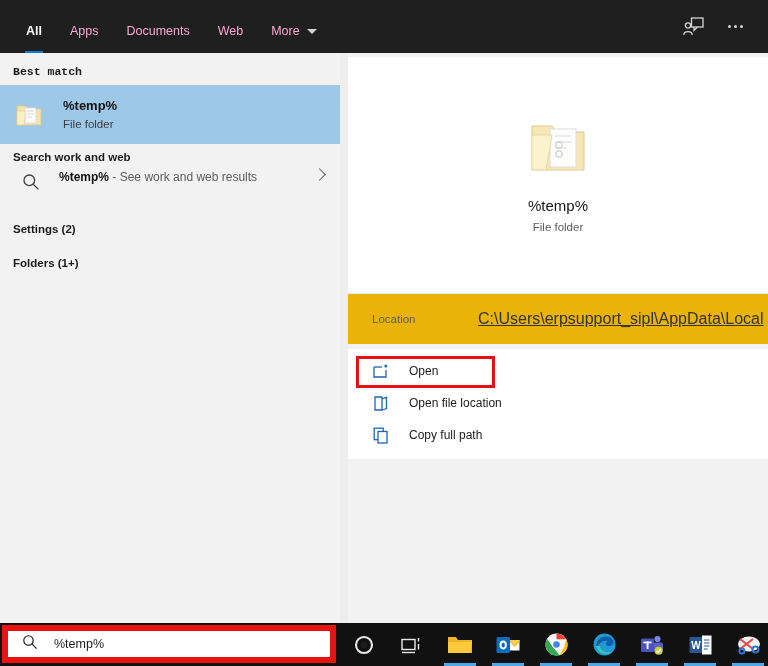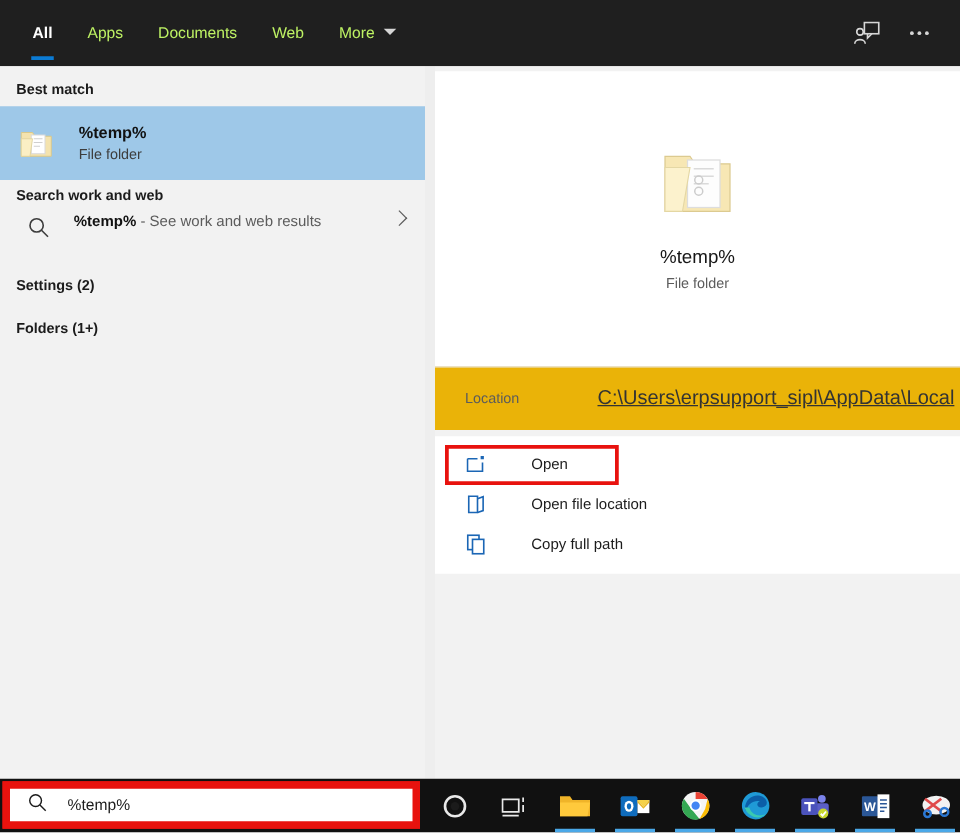--- a/index.html
+++ b/index.html
@@ -29,32 +29,32 @@
     position: absolute;
     left: 0; top: 0;
     width: 768px;
     height: 53px;
     background: #1f1f1f;
     display: flex;
     align-items: flex-start;
   }
   #tab-strip {
     display: flex;
-    align-items: flex-start;
+    align-items: center;
     height: 53px;
     padding-left: 12px;
   }
   .tab {
     position: relative;
     height: 33px;
     display: flex;
     align-items: center;
     padding: 0 14px;
     margin-top: 9px;
-    color: #bef264;
+    color: #f9a8d4;
     font-size: 12.5px;
     cursor: default;
     white-space: nowrap;
   }
   .tab.active { color: #ffffff; font-weight: bold; }
   .tab.active .tab-underline {
     position: absolute;
     left: 13px; right: 13px;
     bottom: -6px;
     height: 3px;
@@ -115,21 +115,21 @@
   }
 
   .section-header {
     font-size: 11.5px;
     font-weight: bold;
     color: #1b1b1b;
     padding: 0 0 0 13px;
     height: 26px;
     line-height: 26px;
   }
-  #best-match-header { margin-top: 6px; }
+  #best-match-header { margin-top: 6px; font-family: Liberation Mono, monospace; }
 
   
   .result-row {
     display: flex;
     align-items: center;
     height: 59px;
     padding-left: 13px;
     cursor: default;
   }
   .result-row.selected { background: #9ec8e8; }
@@ -240,21 +240,20 @@
     background: #ffffff;
     padding-top: 6px;
     box-sizing: border-box;
   }
   .action-row {
     display: flex;
     align-items: center;
     height: 32px;
     padding-left: 23px;
     cursor: default;
-    gap: 16px;
   }
   .action-icon {
     width: 20px; height: 20px;
     display: flex;
     align-items: center;
     justify-content: center;
     margin-right: 18px;
     flex: none;
   }
   .action-label {

